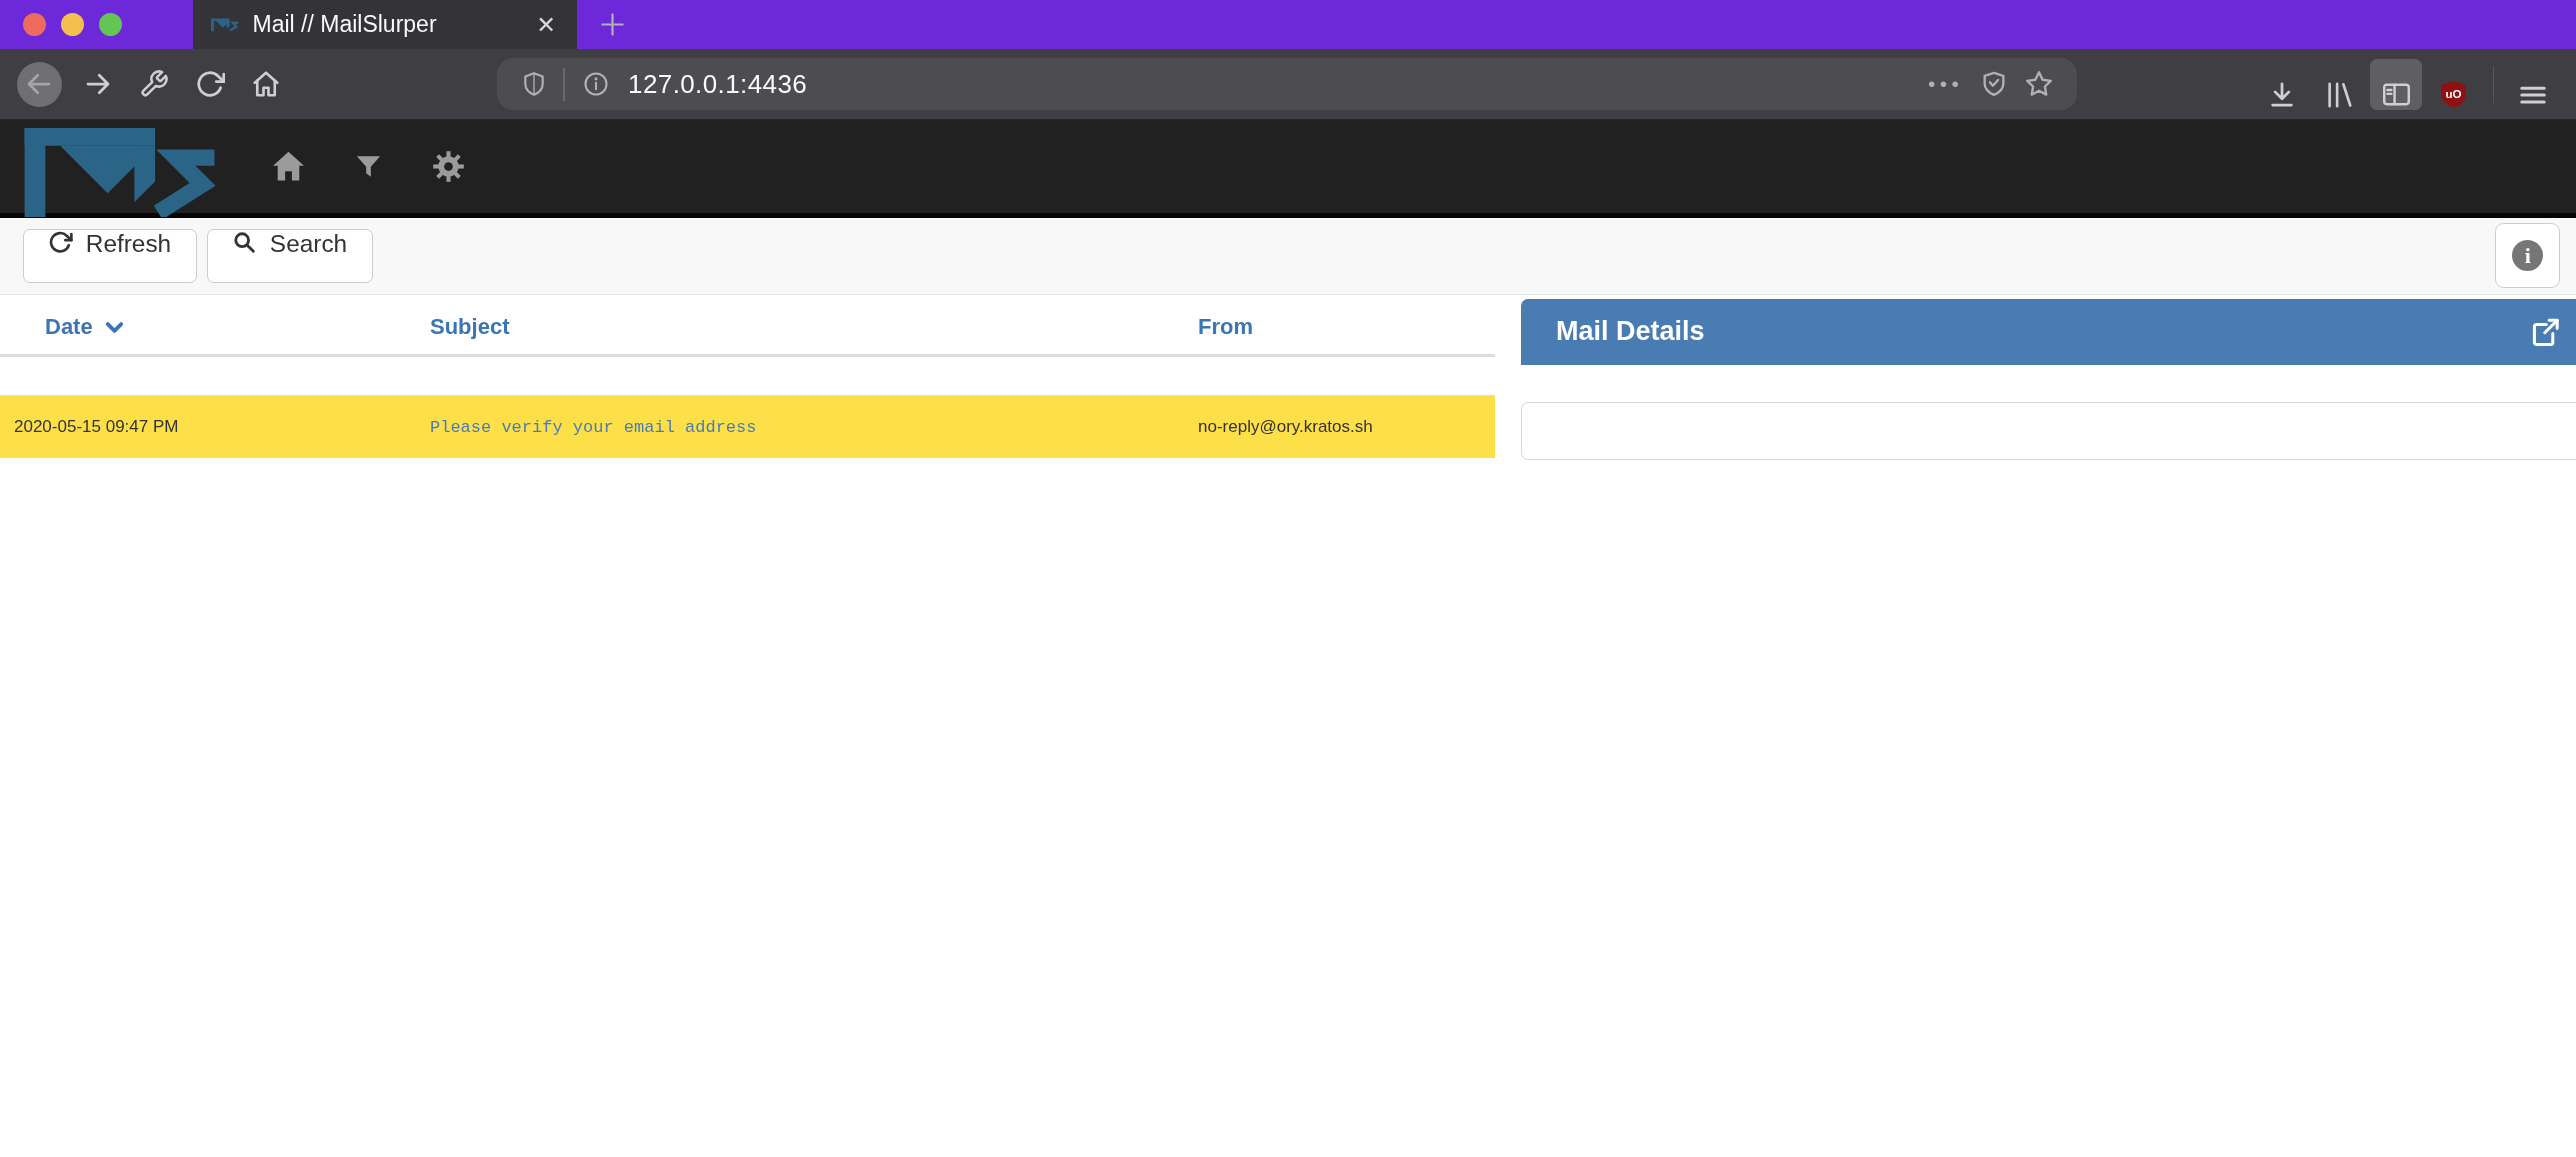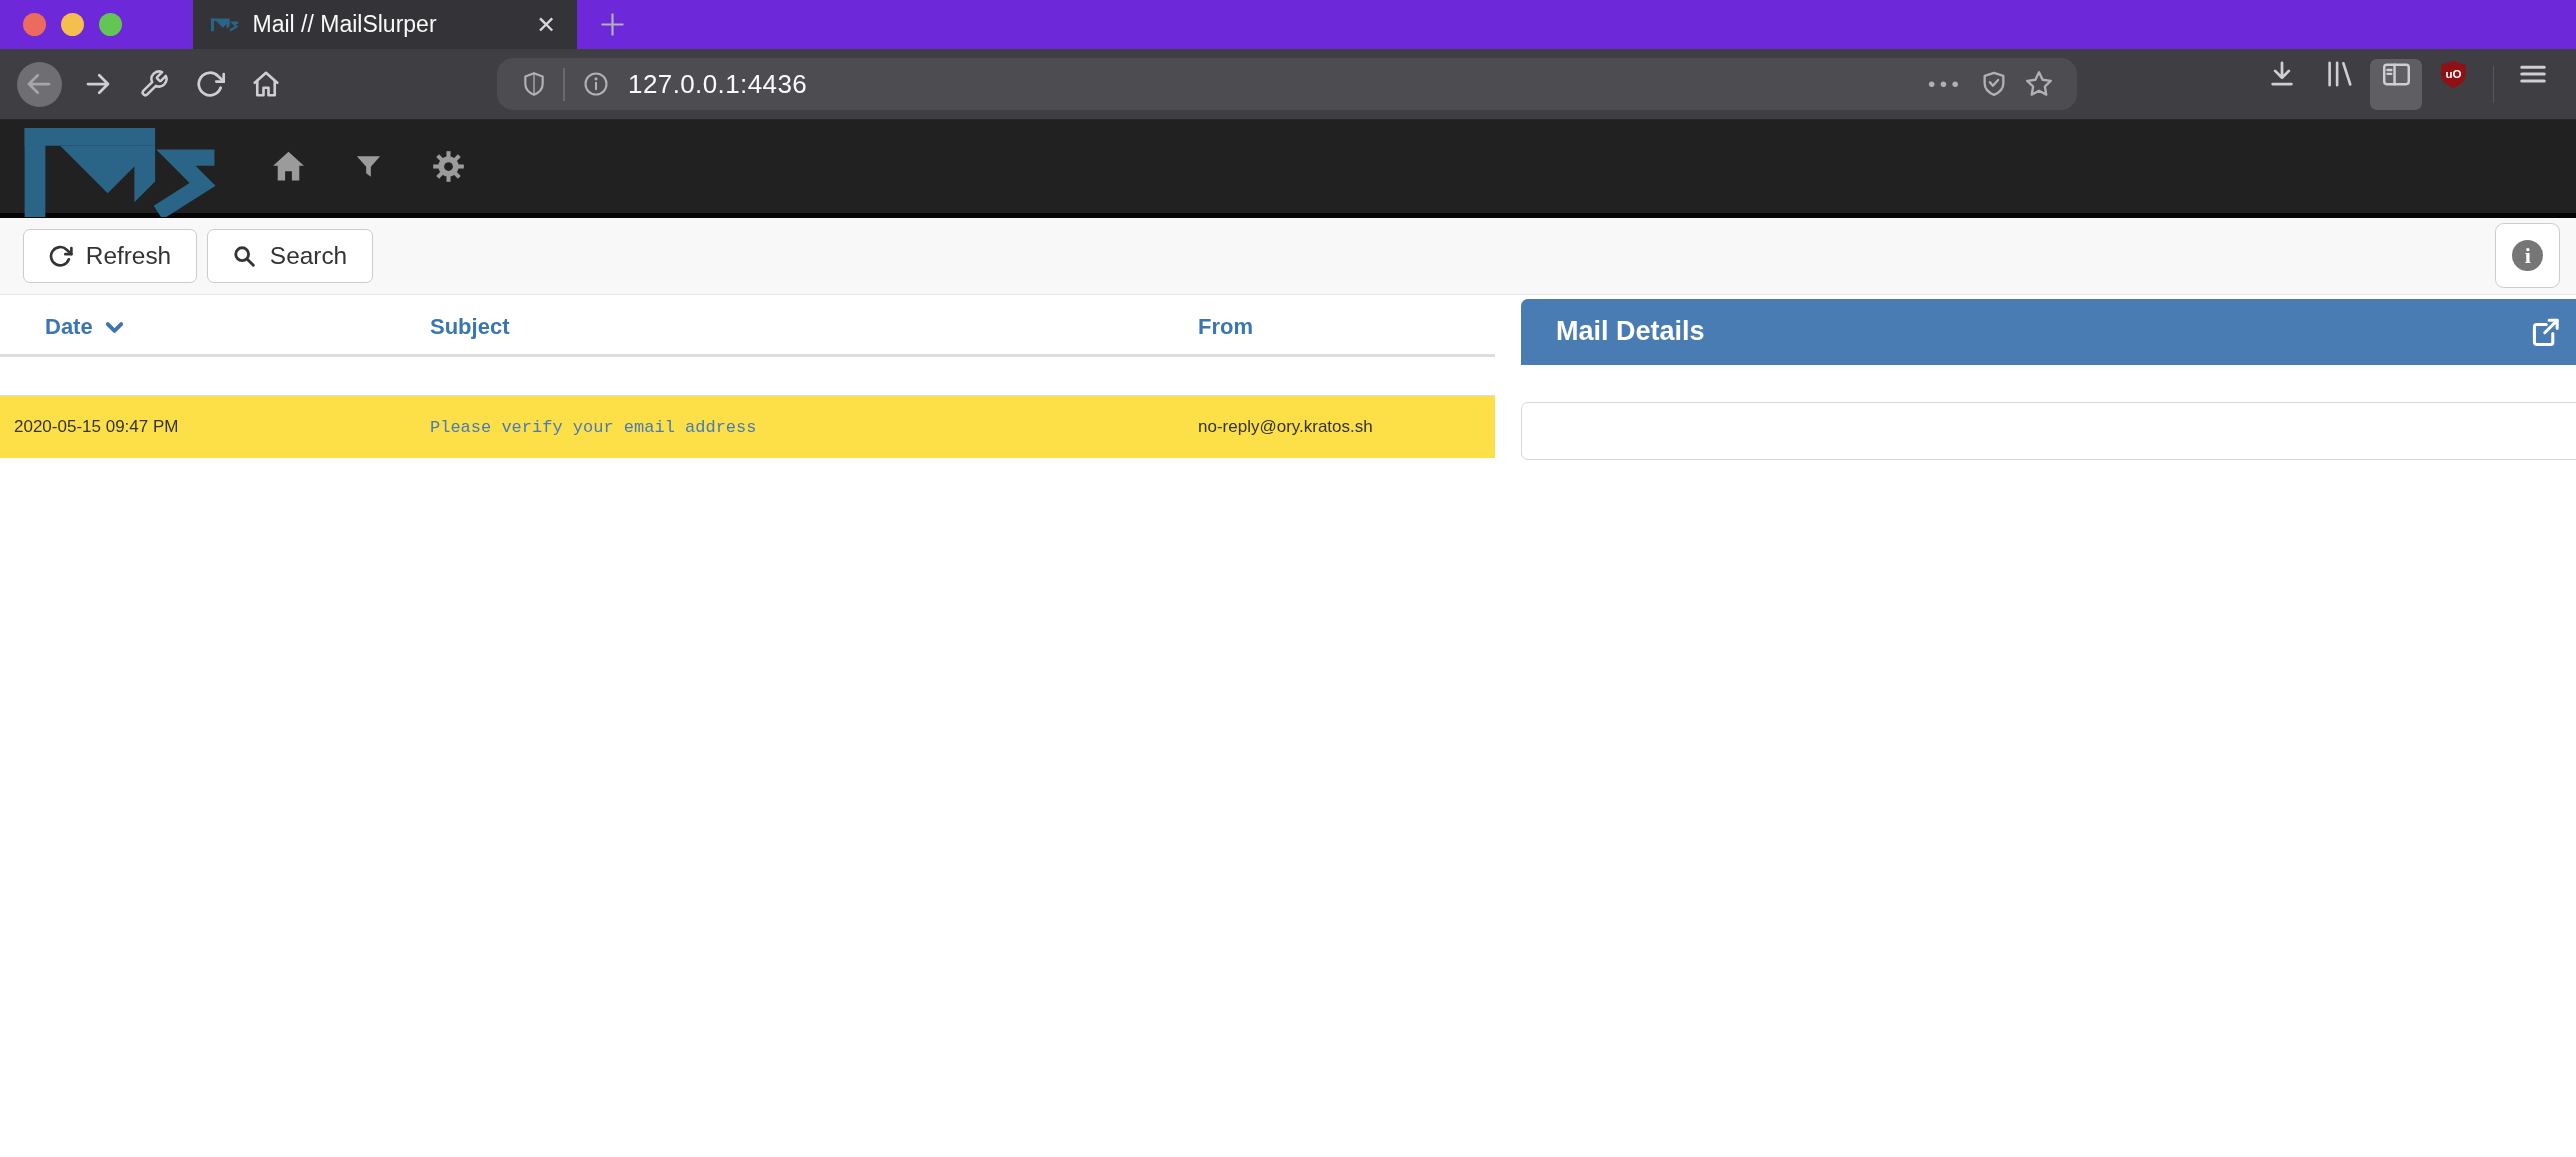--- a/index.html
+++ b/index.html
@@ -23,34 +23,34 @@
   
   .toolbar { height: 71px; background: #3e3e43; border-bottom: 1.7px solid #27272b; display: flex; align-items: center; padding: 0 14px; }
   .nav-btn { width: 51px; height: 51px; display: flex; align-items: center; justify-content: center; margin: 0 2.6px; color: #cfcfd2; }
   .nav-btn.back { background: #6e6e73; border-radius: 50%; width: 45px; height: 45px; color: #a5a5aa; margin-right: 7.9px; }
   .urlbar { margin-left: 203px; width: 1580px; height: 52px; background: #4c4c51; border-radius: 16px; display: flex; align-items: center; padding: 0 15.7px; }
   .url-icon { color: #b1b1b3; display: flex; align-items: center; padding: 0 7.9px; }
   .url-sep { width: 1.7px; height: 33px; background: #68686d; margin: 0 8.7px; }
   .url-text { color: #fbfbfe; font-size: 26px; flex: 1; padding-left: 10.5px; letter-spacing: 0.4px; }
   .url-ellipsis { color: #b1b1b3; font-size: 21px; letter-spacing: 4.4px; padding: 0 8.7px; }
   .toolbar-right { margin-left: auto; display: flex; align-items: center; }
-  .tool-btn { width: 52px; height: 51px; display: flex; align-items: flex-start; justify-content: center; color: #cfcfd2; margin: 0 2.6px; }
+  .tool-btn { width: 52px; height: 51px; display: flex; align-items: flex-end; justify-content: center; color: #cfcfd2; margin: 0 2.6px; }
   .tool-btn.active { background: #5e5e63; border-radius: 7px; }
   .toolbar-sep { width: 1.7px; height: 37px; background: #56565b; margin: 0 10.5px; }
 
   
   .app-navbar { height: 98px; background: #212121; border-bottom: 5.2px solid #050505; display: flex; align-items: center; }
   .app-logo { margin-left: 23px; margin-top: 12.2px; }
   .app-logo svg { width: 199px; height: 89px; }
   .app-nav-icons { display: flex; align-items: center; margin-left: 45px; gap: 38px; }
   .app-nav-btn { width: 42px; height: 42px; display: flex; align-items: center; justify-content: center; color: #9b9b9b; }
 
   
   .strip { height: 77px; background: #f8f8f8; border-bottom: 1.7px solid #e7e7e7; display: flex; align-items: center; padding: 0 23px; position: relative; }
-  .btn { height: 54px; background: #ffffff; border: 1.7px solid #cccccc; border-radius: 7px; display: flex; align-items: center; gap: 13px; padding: 0 24.4px; font-size: 24.4px; color: #333333; margin-right: 10.5px; cursor: default; }
+  .btn { height: 54px; background: #ffffff; border: 1.7px solid #cccccc; border-radius: 7px; display: flex; align-items: flex-start; gap: 13px; padding: 0 24.4px; font-size: 24.4px; color: #333333; margin-right: 10.5px; cursor: default; }
   .btn svg { color: #333; }
   .info-btn { position: absolute; right: 15.7px; top: 5.2px; width: 65px; height: 65px; background: #fff; border: 1.7px solid #cccccc; border-radius: 8.7px; display: flex; align-items: center; justify-content: center; }
   .circle-i { width: 31px; height: 31px; border-radius: 50%; background: #767676; color: #fff; display: flex; align-items: center; justify-content: center; font-size: 22px; font-weight: bold; font-family: "Liberation Serif", serif; }
 
   
   .content { position: relative; }
   .mail-table { width: 1494px; border-collapse: collapse; table-layout: fixed; }
   .mail-table col.c-date { width: 416px; }
   .mail-table col.c-subj { width: 768px; }
   .mail-table col.c-from { width: 311px; }

